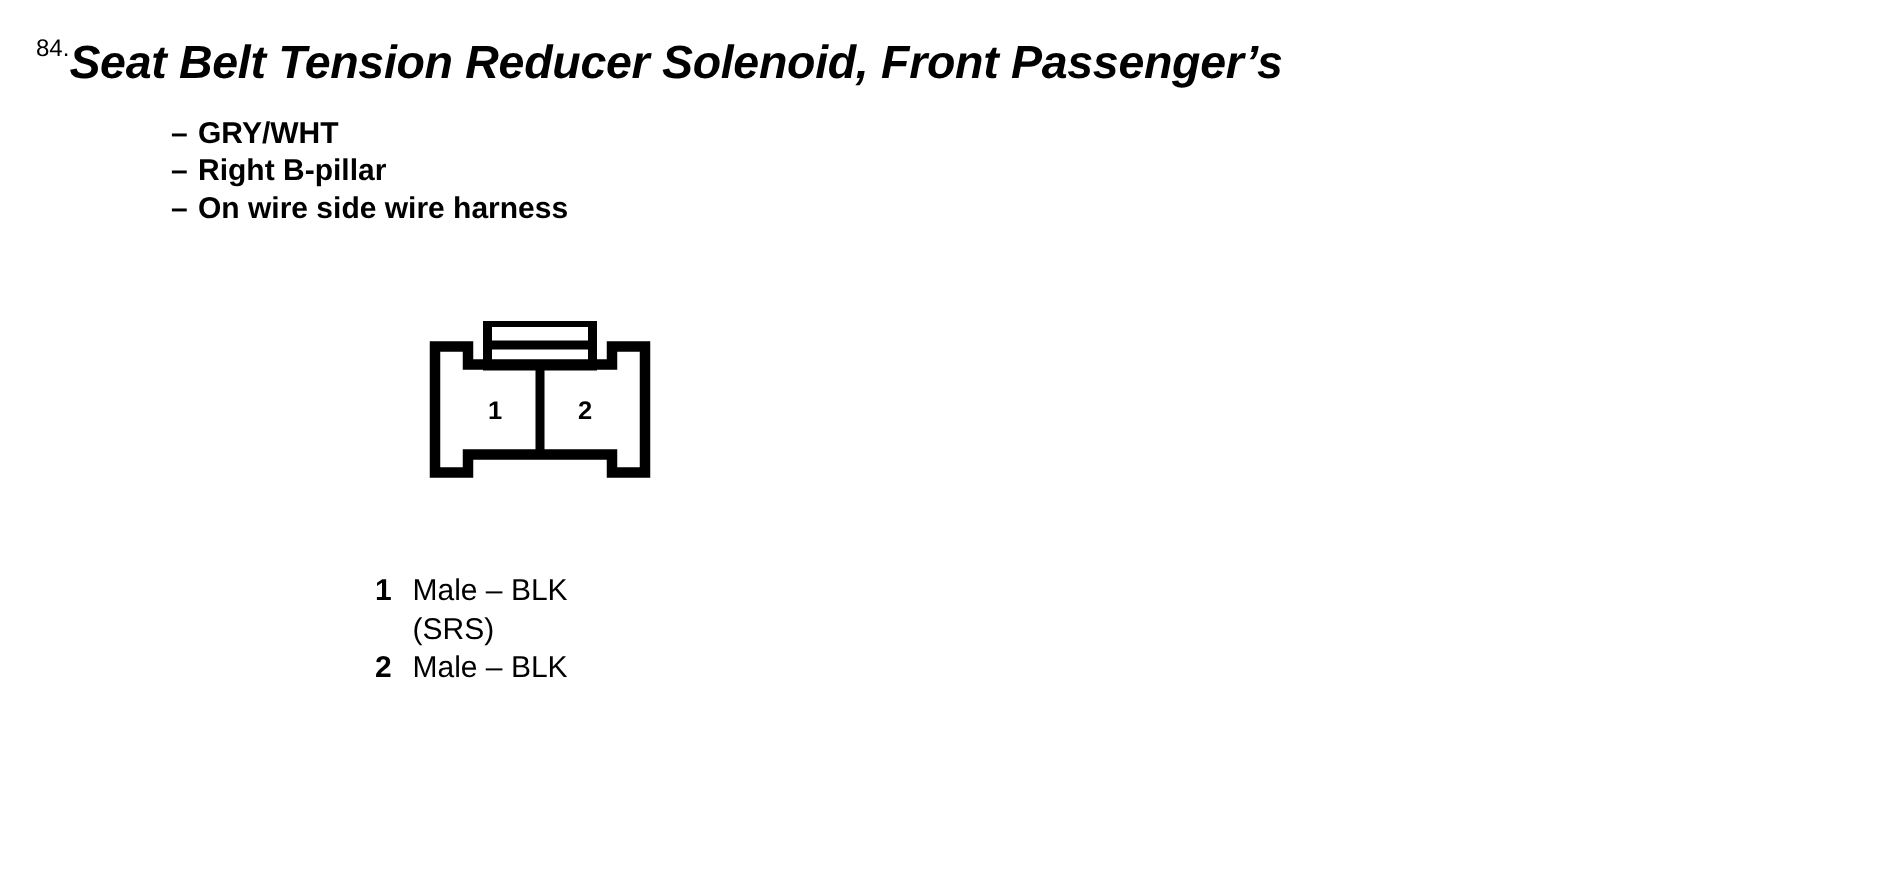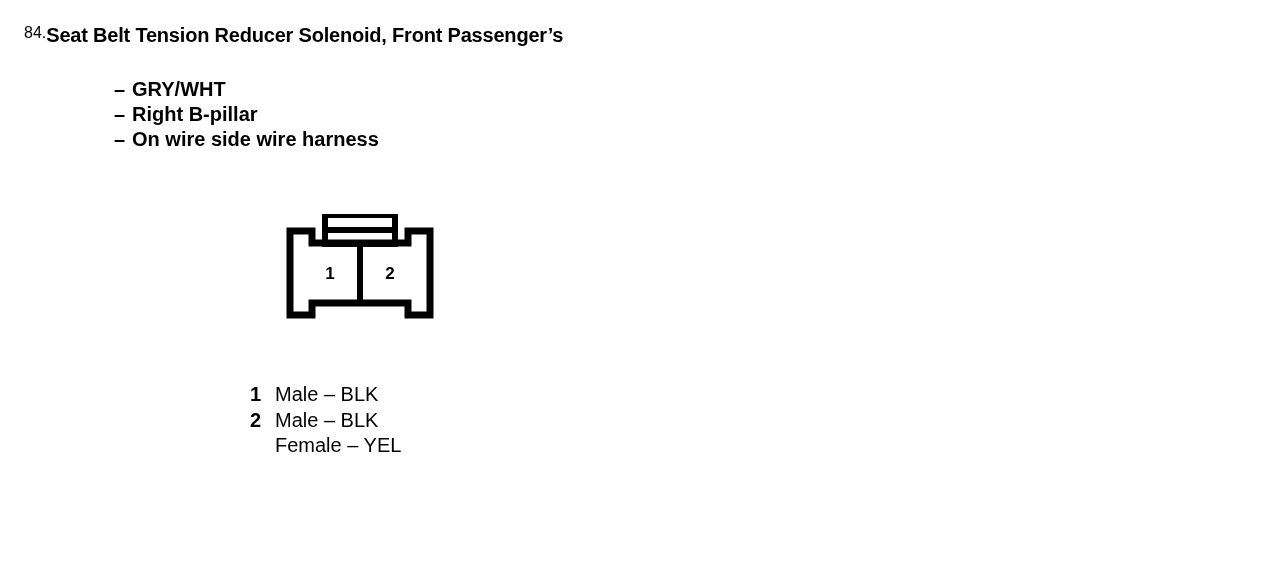--- a/index.html
+++ b/index.html
@@ -19,23 +19,24 @@
   
   #heading {
     position: absolute;
     left: 24px;
     top: 24px;
     display: flex;
     align-items: flex-start;
     white-space: nowrap;
   }
   #entry-title {
-    font-size: 20px;
+    font-size: 31px;
     font-weight: bold;
     letter-spacing: -0.2px;
+    font-style: italic;
   }
 
   
   #attribute-list {
     position: absolute;
     left: 114px;
     top: 77px;
   }
   .attribute-row {
     display: flex;
@@ -151,24 +152,24 @@
 
   </svg>
 </div>
 
 <div id="pin-legend">
 
   <div class="pin-group">
     <span class="pin-group-number">1</span>
     <span class="pin-group-lines">
       <span class="pin-line">Male – BLK</span>
+      <span class="pin-line">(SRS)</span>
     </span>
   </div>
 
   <div class="pin-group">
     <span class="pin-group-number">2</span>
     <span class="pin-group-lines">
       <span class="pin-line">Male – BLK</span>
-      <span class="pin-line">Female – YEL</span>
     </span>
   </div>
 
 </div>
 
 </body></html>

